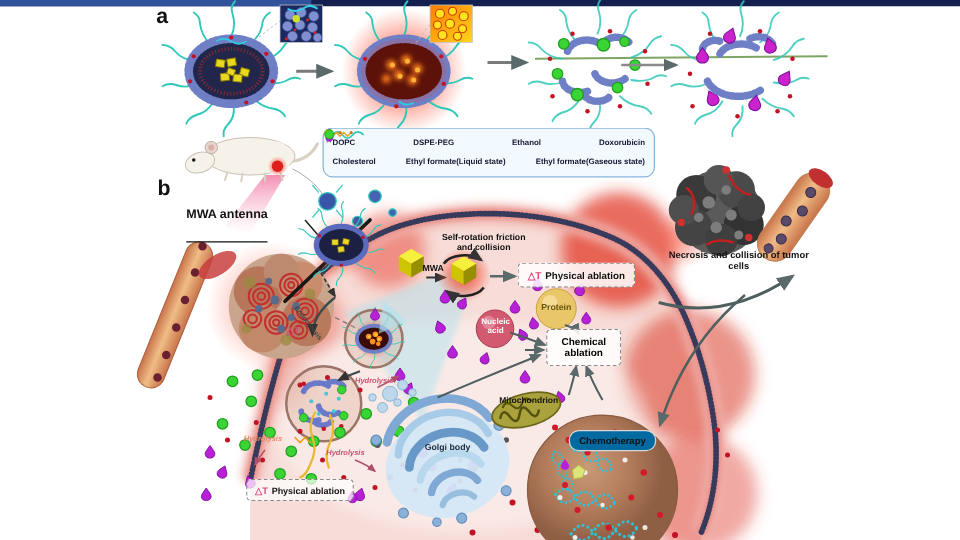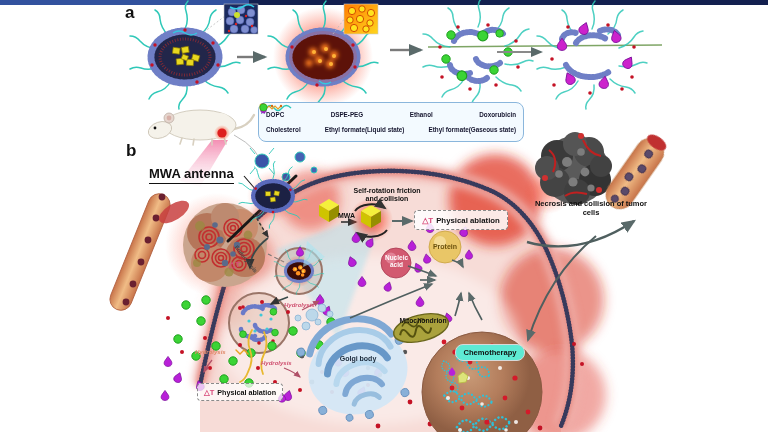--- a/index.html
+++ b/index.html
@@ -4,28 +4,28 @@
 <style>
   html,body{margin:0;padding:0;background:#fff;}
   .stage{position:relative;width:768px;height:432px;background:#ffffff;overflow:hidden;
          font-family:"Liberation Sans",sans-serif;}
   .topbar{position:absolute;left:0;top:0;width:768px;height:5px;background:#13204f;}
   .topbar .seg{position:absolute;left:0;top:0;width:249px;height:5px;background:#32529e;}
   svg{position:absolute;left:0;top:0;}
   .lbl{position:absolute;color:#111;font-weight:bold;white-space:nowrap;}
   .panel{font-size:17px;}
   .c{text-align:center;white-space:normal;}
-  .mwa-ant{font-size:13px;border-bottom:1.2px solid #111;padding-bottom:2px;}
+  .mwa-ant{font-size:10px;border-bottom:1.2px solid #111;padding-bottom:16px;}
   .selfrot{width:92px;font-size:7px;line-height:1.1;}
   .dashbox{position:absolute;border:1.1px dashed #8a8a8a;border-radius:4px;
            background:rgba(255,255,255,.86);display:flex;align-items:center;
            justify-content:center;gap:3px;}
   .dt{color:#d84a7a;font-weight:bold;}
   .chembox{width:58px;height:28px;font-size:8px;line-height:1.15;}
-  .chemobox{position:absolute;width:68px;height:15px;background:#5eead4;border:0.5px solid #d8d8d8;
+  .chemobox{position:absolute;width:68px;height:15px;background:#0369a1;border:0.5px solid #d8d8d8;
             border-radius:8px;display:flex;align-items:center;justify-content:center;
             font-size:7.6px;font-weight:bold;color:#111;}
   .hyd{font-size:6px;font-style:italic;font-weight:bold;}
   .endo{font-size:5.5px;color:#444;transform:rotate(52deg);transform-origin:0 50%;font-weight:bold;}
   .legend{position:absolute;left:258px;top:102px;width:266px;height:40px;background:#f3faff;
           border:1.5px solid #8ab6dc;border-radius:8px;box-sizing:border-box;
           padding:4px 7px;display:flex;flex-direction:column;justify-content:space-around;}
   .lrow{display:flex;align-items:center;justify-content:space-between;}
   .litem{display:flex;align-items:center;gap:3px;}
   .litem span.t{font-size:6.3px;font-weight:bold;color:#14142e;}
@@ -762,20 +762,21 @@
   <div class="lbl" style="left:338px;top:212px;font-size:7px;">MWA</div>
 
   <div class="dashbox" style="left:414px;top:210px;width:92px;height:18px;">
     <span class="dt" style="font-size:8px;">△T</span>
     <span style="font-size:7.8px;font-weight:bold;color:#111;">Physical ablation</span>
   </div>
 
   <div class="lbl c" style="left:424px;top:243px;width:42px;font-size:7px;color:#6b520e;">Protein</div>
   <div class="lbl c" style="left:380px;top:255px;width:33px;font-size:6.5px;color:#fff;line-height:1.05;">Nucleic acid</div>
 
+  <div class="dashbox chembox c" style="left:437px;top:263px;font-weight:bold;">Chemical ablation</div>
 
   <div class="lbl c" style="left:394px;top:317px;width:58px;font-size:6.8px;">Mitochondrion</div>
   <div class="lbl c" style="left:335px;top:355px;width:46px;font-size:7px;color:#1a2a3a;">Golgi body</div>
 
   <div class="chemobox" style="left:455px;top:344px;">Chemotherapy</div>
 
   <div class="lbl c" style="left:532px;top:199px;width:118px;font-size:7.5px;line-height:1.2;">Necrosis and collision of tumor cells</div>
 
   <div class="lbl hyd" style="left:284px;top:302px;color:#cf5070;">Hydrolysis</div>
   <div class="lbl hyd" style="left:195px;top:349px;color:#e08a6a;">Hydrolysis</div>

